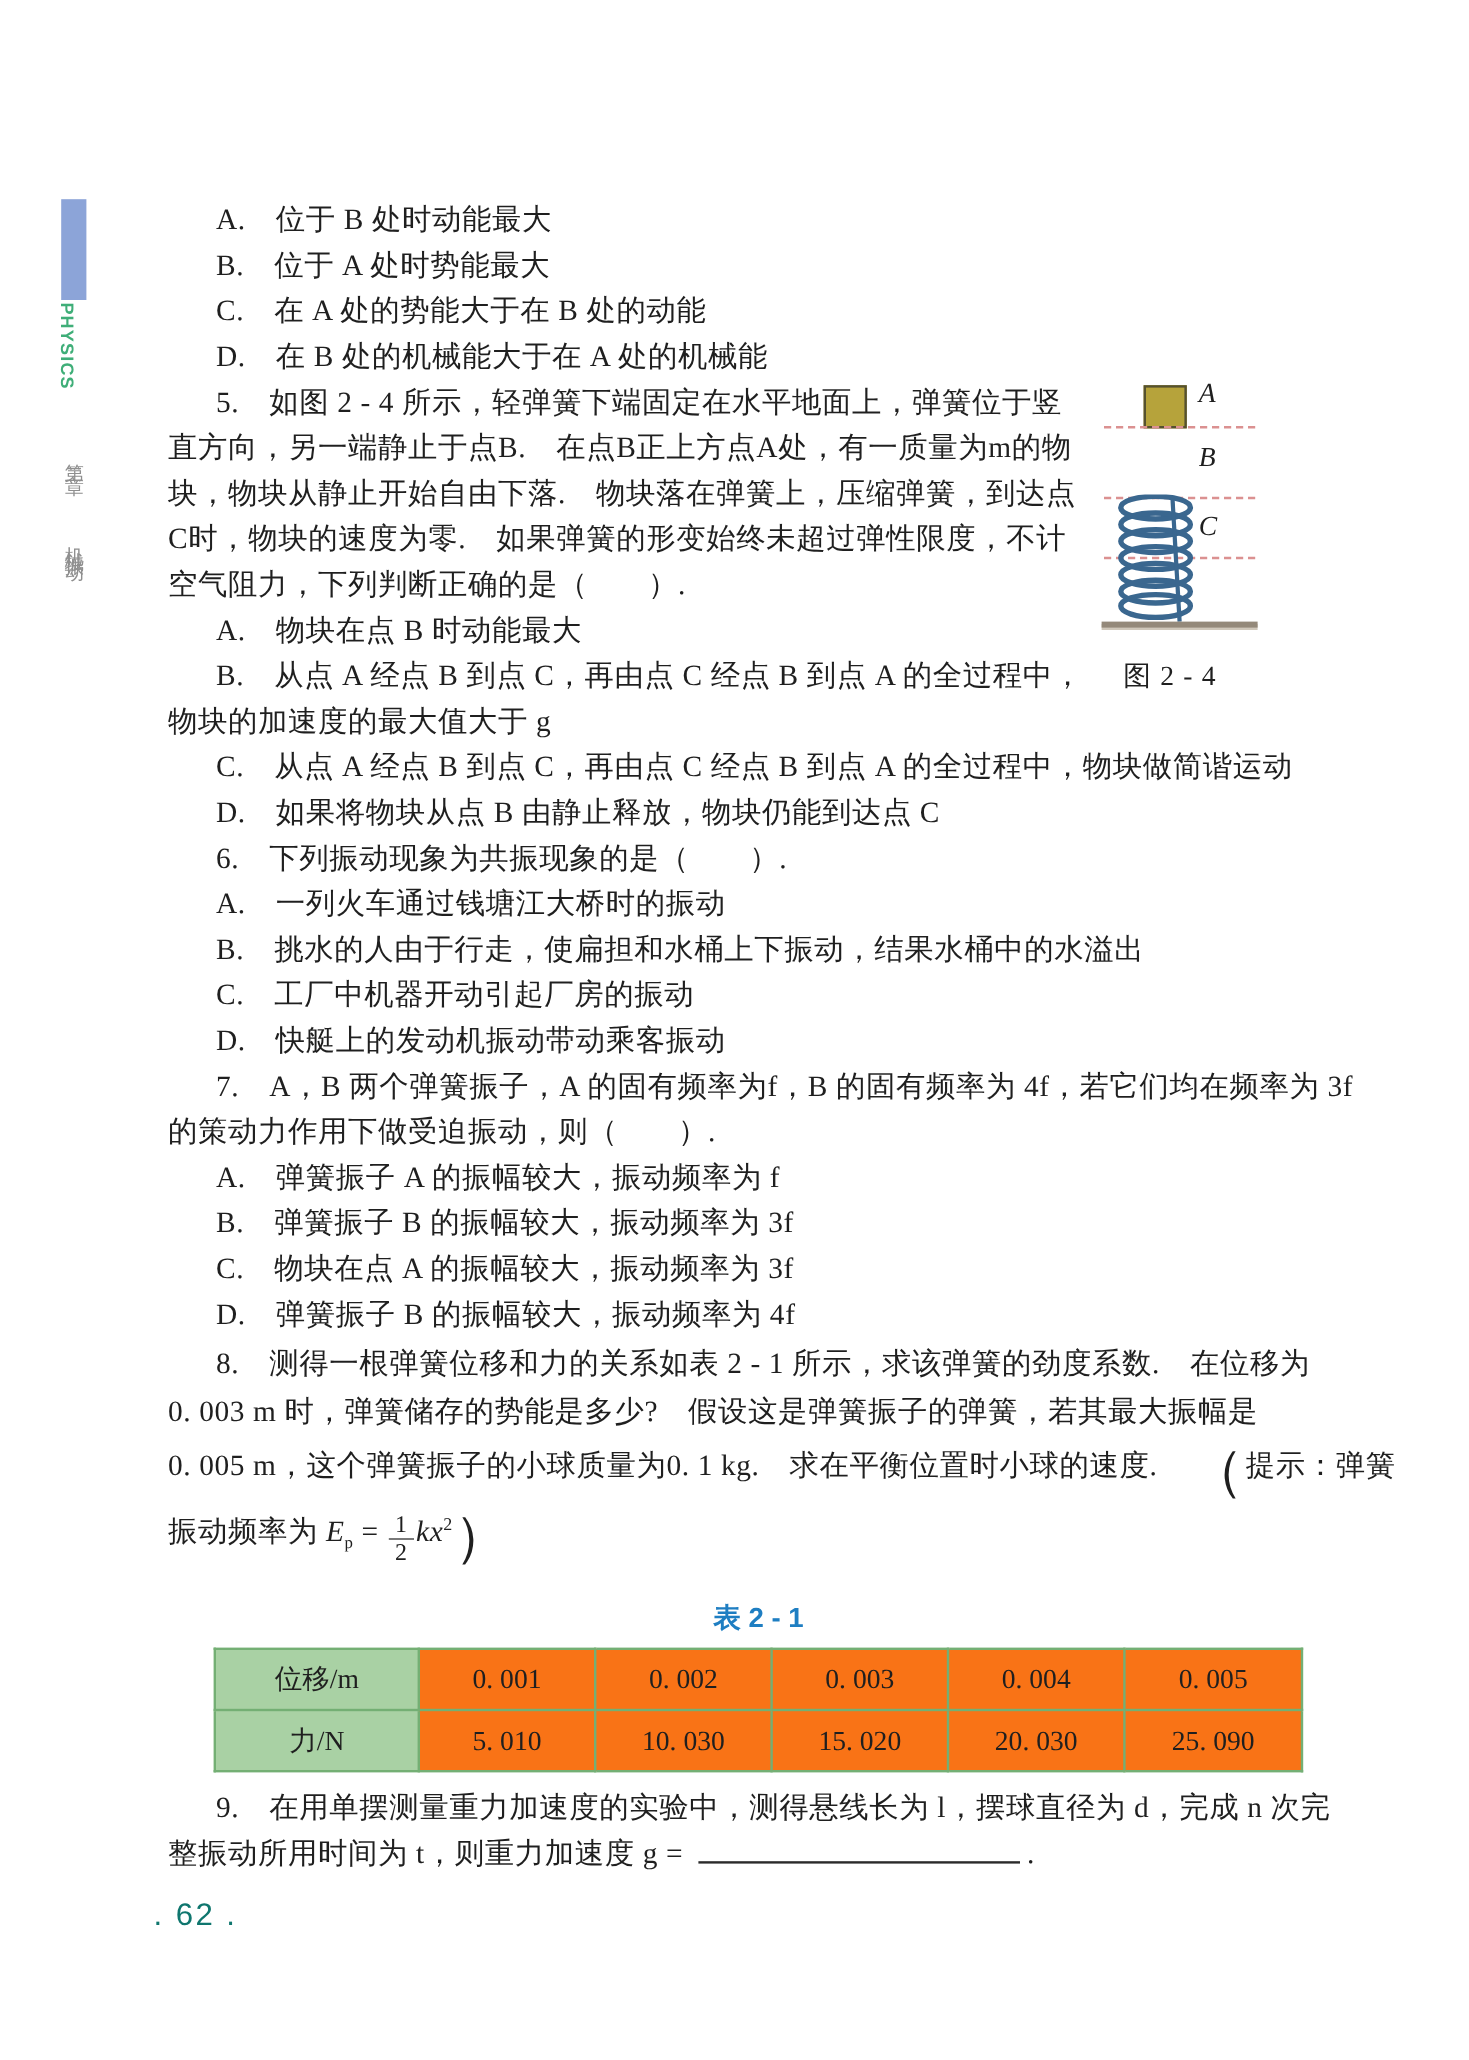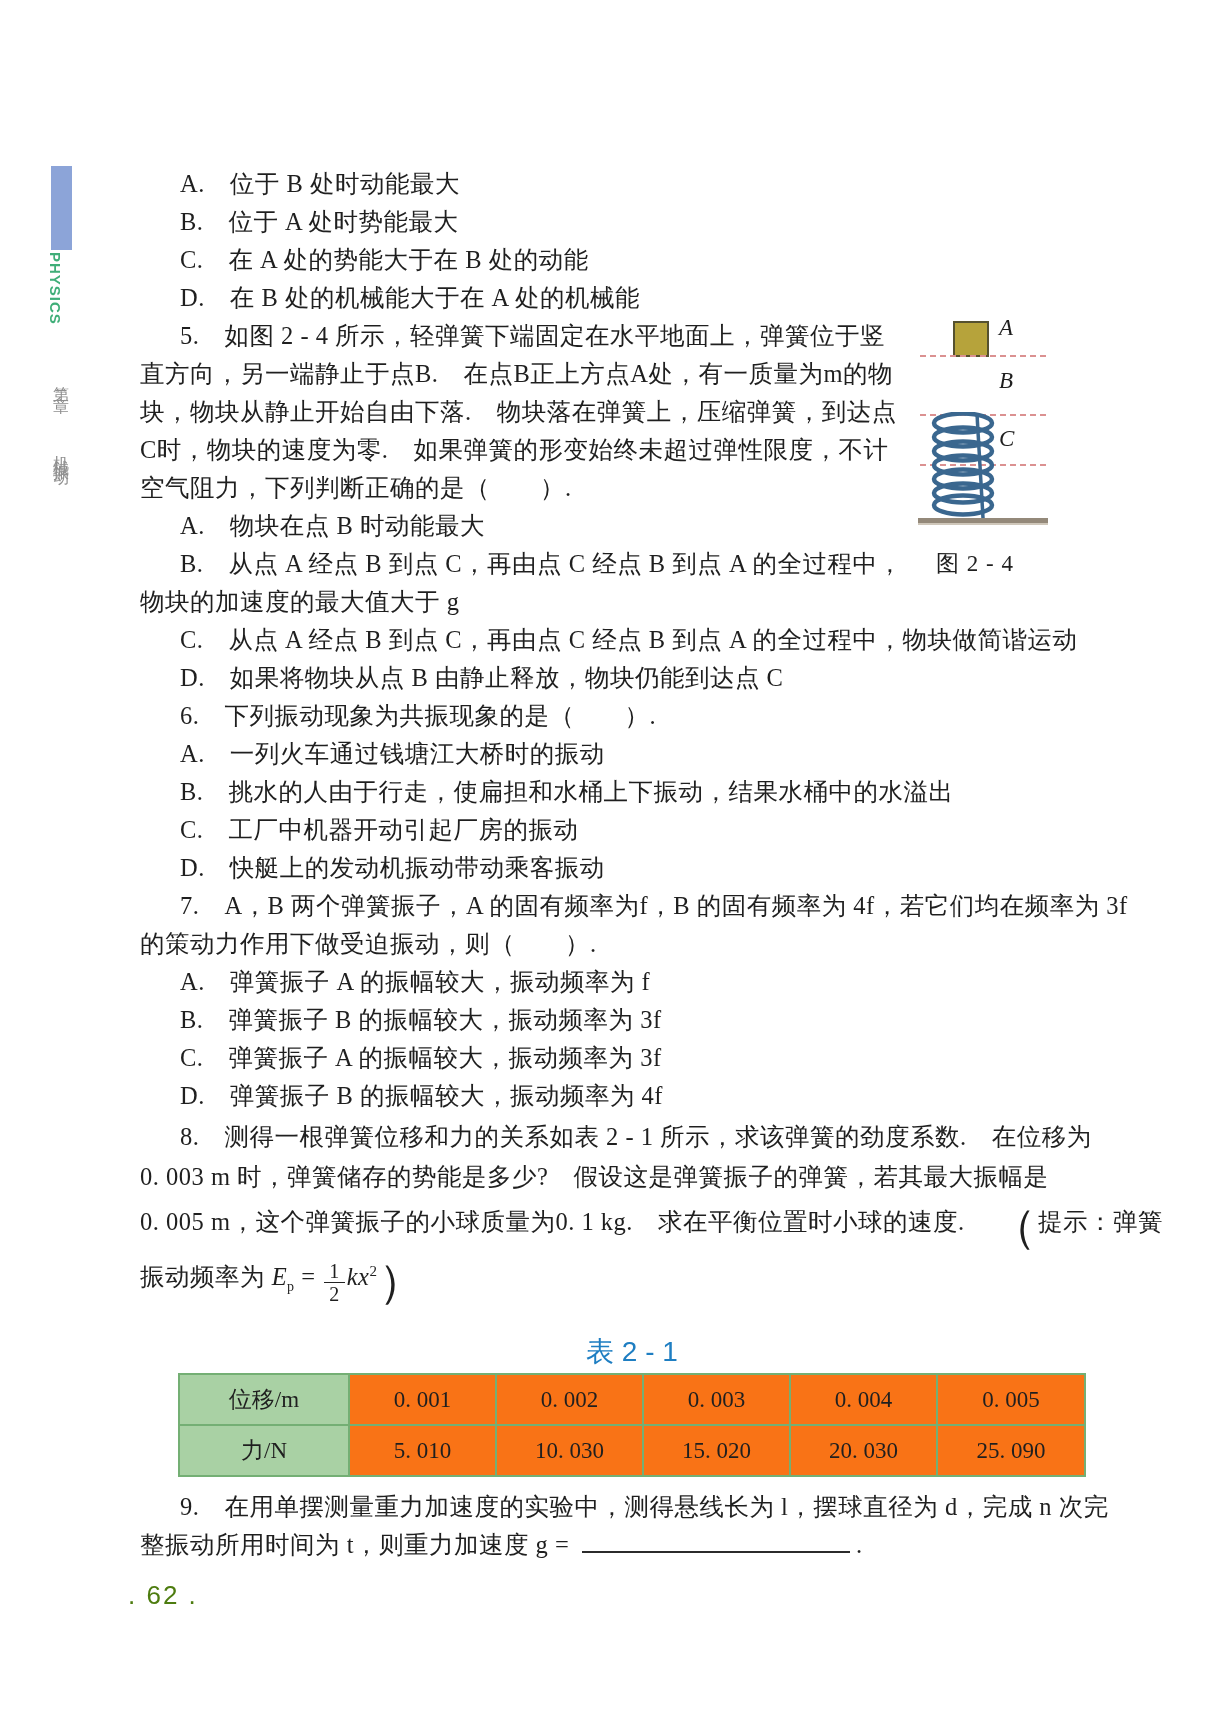--- a/index.html
+++ b/index.html
@@ -41,21 +41,21 @@
   .lab-a { top:27px; } .lab-b { top:80px; } .lab-c { top:138px; }
   .fig-spring { position:absolute; left:75px; top:124px; }
   .fig-ground { position:absolute; left:68px; top:230px; width:130px; height:5px;
     background:#94897a; box-shadow:0 2px 0 #cfc7ba; }
   .fig-caption { position:absolute; top:260px; left:0; width:250px; text-align:center;
     font-size:23px; letter-spacing:1px; }
 
   
   .table-label { position:absolute; left:178px; top:1333px; width:908px; text-align:center;
     font-family:"Liberation Sans","DejaVu Sans",sans-serif;
-    font-weight:normal; font-size:28px; color:#1e7ec2; }
+    font-weight:bold; font-size:23px; color:#1e7ec2; }
   table.data-table { position:absolute; left:178px; top:1373px; width:908px;
     border-collapse:collapse; table-layout:fixed;
     font-size:23px;padding-left:16px; }
   table.data-table td {
     border:2px solid #74af74; height:49px; text-align:center; vertical-align:middle;
     background:#f97316; padding:0; }
   table.data-table td.th { background:#a9d1a4; }
   table.data-table { border:2.5px solid #74af74; }
 
   
@@ -67,21 +67,21 @@
   .frac .num { display:block; border-bottom:1.5px solid #222; padding:0 5px; }
   .frac .den { display:block; }
   .bigparen { font-size:46px; font-weight:300; vertical-align:-12px; line-height:0; padding:0 1px; }
 
   .blank { display:inline-block; width:268px; border-bottom:2px solid #2b2b2b;
     height:1em; margin:0 6px; }
 
   
   .page-num { position:absolute; left:128px; top:1580px;
     font-family:"Liberation Sans","DejaVu Sans",sans-serif;
-    font-size:26px; color:#4d7c0f; letter-spacing:2px; }
+    font-size:26px; color:#0f766e; letter-spacing:2px; }
 </style>
 </head>
 <body>
 
 <div class="side-bar-rect"></div>
 <div class="physics-vert">PHYSICS</div>
 <div class="chapter-vert chapter-num">第二章</div>
 <div class="chapter-vert chapter-title">机械振动</div>
 
 <div class="line xi" style="top:165px">A.　位于 B 处时动能最大</div>
@@ -103,21 +103,21 @@
 <div class="line xi" style="top:697px">6.　下列振动现象为共振现象的是（　　）.</div>
 <div class="line xi" style="top:735px">A.　一列火车通过钱塘江大桥时的振动</div>
 <div class="line xi" style="top:773px">B.　挑水的人由于行走，使扁担和水桶上下振动，结果水桶中的水溢出</div>
 <div class="line xi" style="top:811px">C.　工厂中机器开动引起厂房的振动</div>
 <div class="line xi" style="top:849px">D.　快艇上的发动机振动带动乘客振动</div>
 
 <div class="line xi" style="top:887px">7.　A，B 两个弹簧振子，A 的固有频率为f，B 的固有频率为 4f，若它们均在频率为 3f</div>
 <div class="line xf" style="top:925px">的策动力作用下做受迫振动，则（　　）.</div>
 <div class="line xi" style="top:963px">A.　弹簧振子 A 的振幅较大，振动频率为 f</div>
 <div class="line xi" style="top:1001px">B.　弹簧振子 B 的振幅较大，振动频率为 3f</div>
-<div class="line xi" style="top:1039px">C.　弹簧振子 A 的振幅较大，振动频率为 3f</div>
+<div class="line xi" style="top:1039px">C.　物块在点 A 的振幅较大，振动频率为 3f</div>
 <div class="line xi" style="top:1077px">D.　弹簧振子 B 的振幅较大，振动频率为 4f</div>
 
 <div class="line xi" style="top:1118px">8.　测得一根弹簧位移和力的关系如表 2 - 1 所示，求该弹簧的劲度系数.　在位移为</div>
 <div class="line xf" style="top:1158px">0. 003 m 时，弹簧储存的势能是多少?　假设这是弹簧振子的弹簧，若其最大振幅是</div>
 <div class="line xf" style="top:1203px"><span>0. 005 m，这个弹簧振子的小球质量为0. 1 kg.　求在平衡位置时小球的速度.　</span><span class="bigparen">（</span><span>提示：弹簧</span></div>
 
 <div class="line xf" style="top:1252px"><span>振动频率为 </span><span class="it">E</span><sub class="formula-sub">p</sub><span> = </span><span class="frac"><span class="num">1</span><span class="den">2</span></span><span class="it">kx</span><sup class="formula-sup">2</sup><span class="bigparen">）</span></div>
 
 <div class="line xi" style="top:1488px">9.　在用单摆测量重力加速度的实验中，测得悬线长为 l，摆球直径为 d，完成 n 次完</div>
 <div class="line xf" style="top:1526px"><span>整振动所用时间为 t，则重力加速度 g = </span><span class="blank"></span><span>.</span></div>

